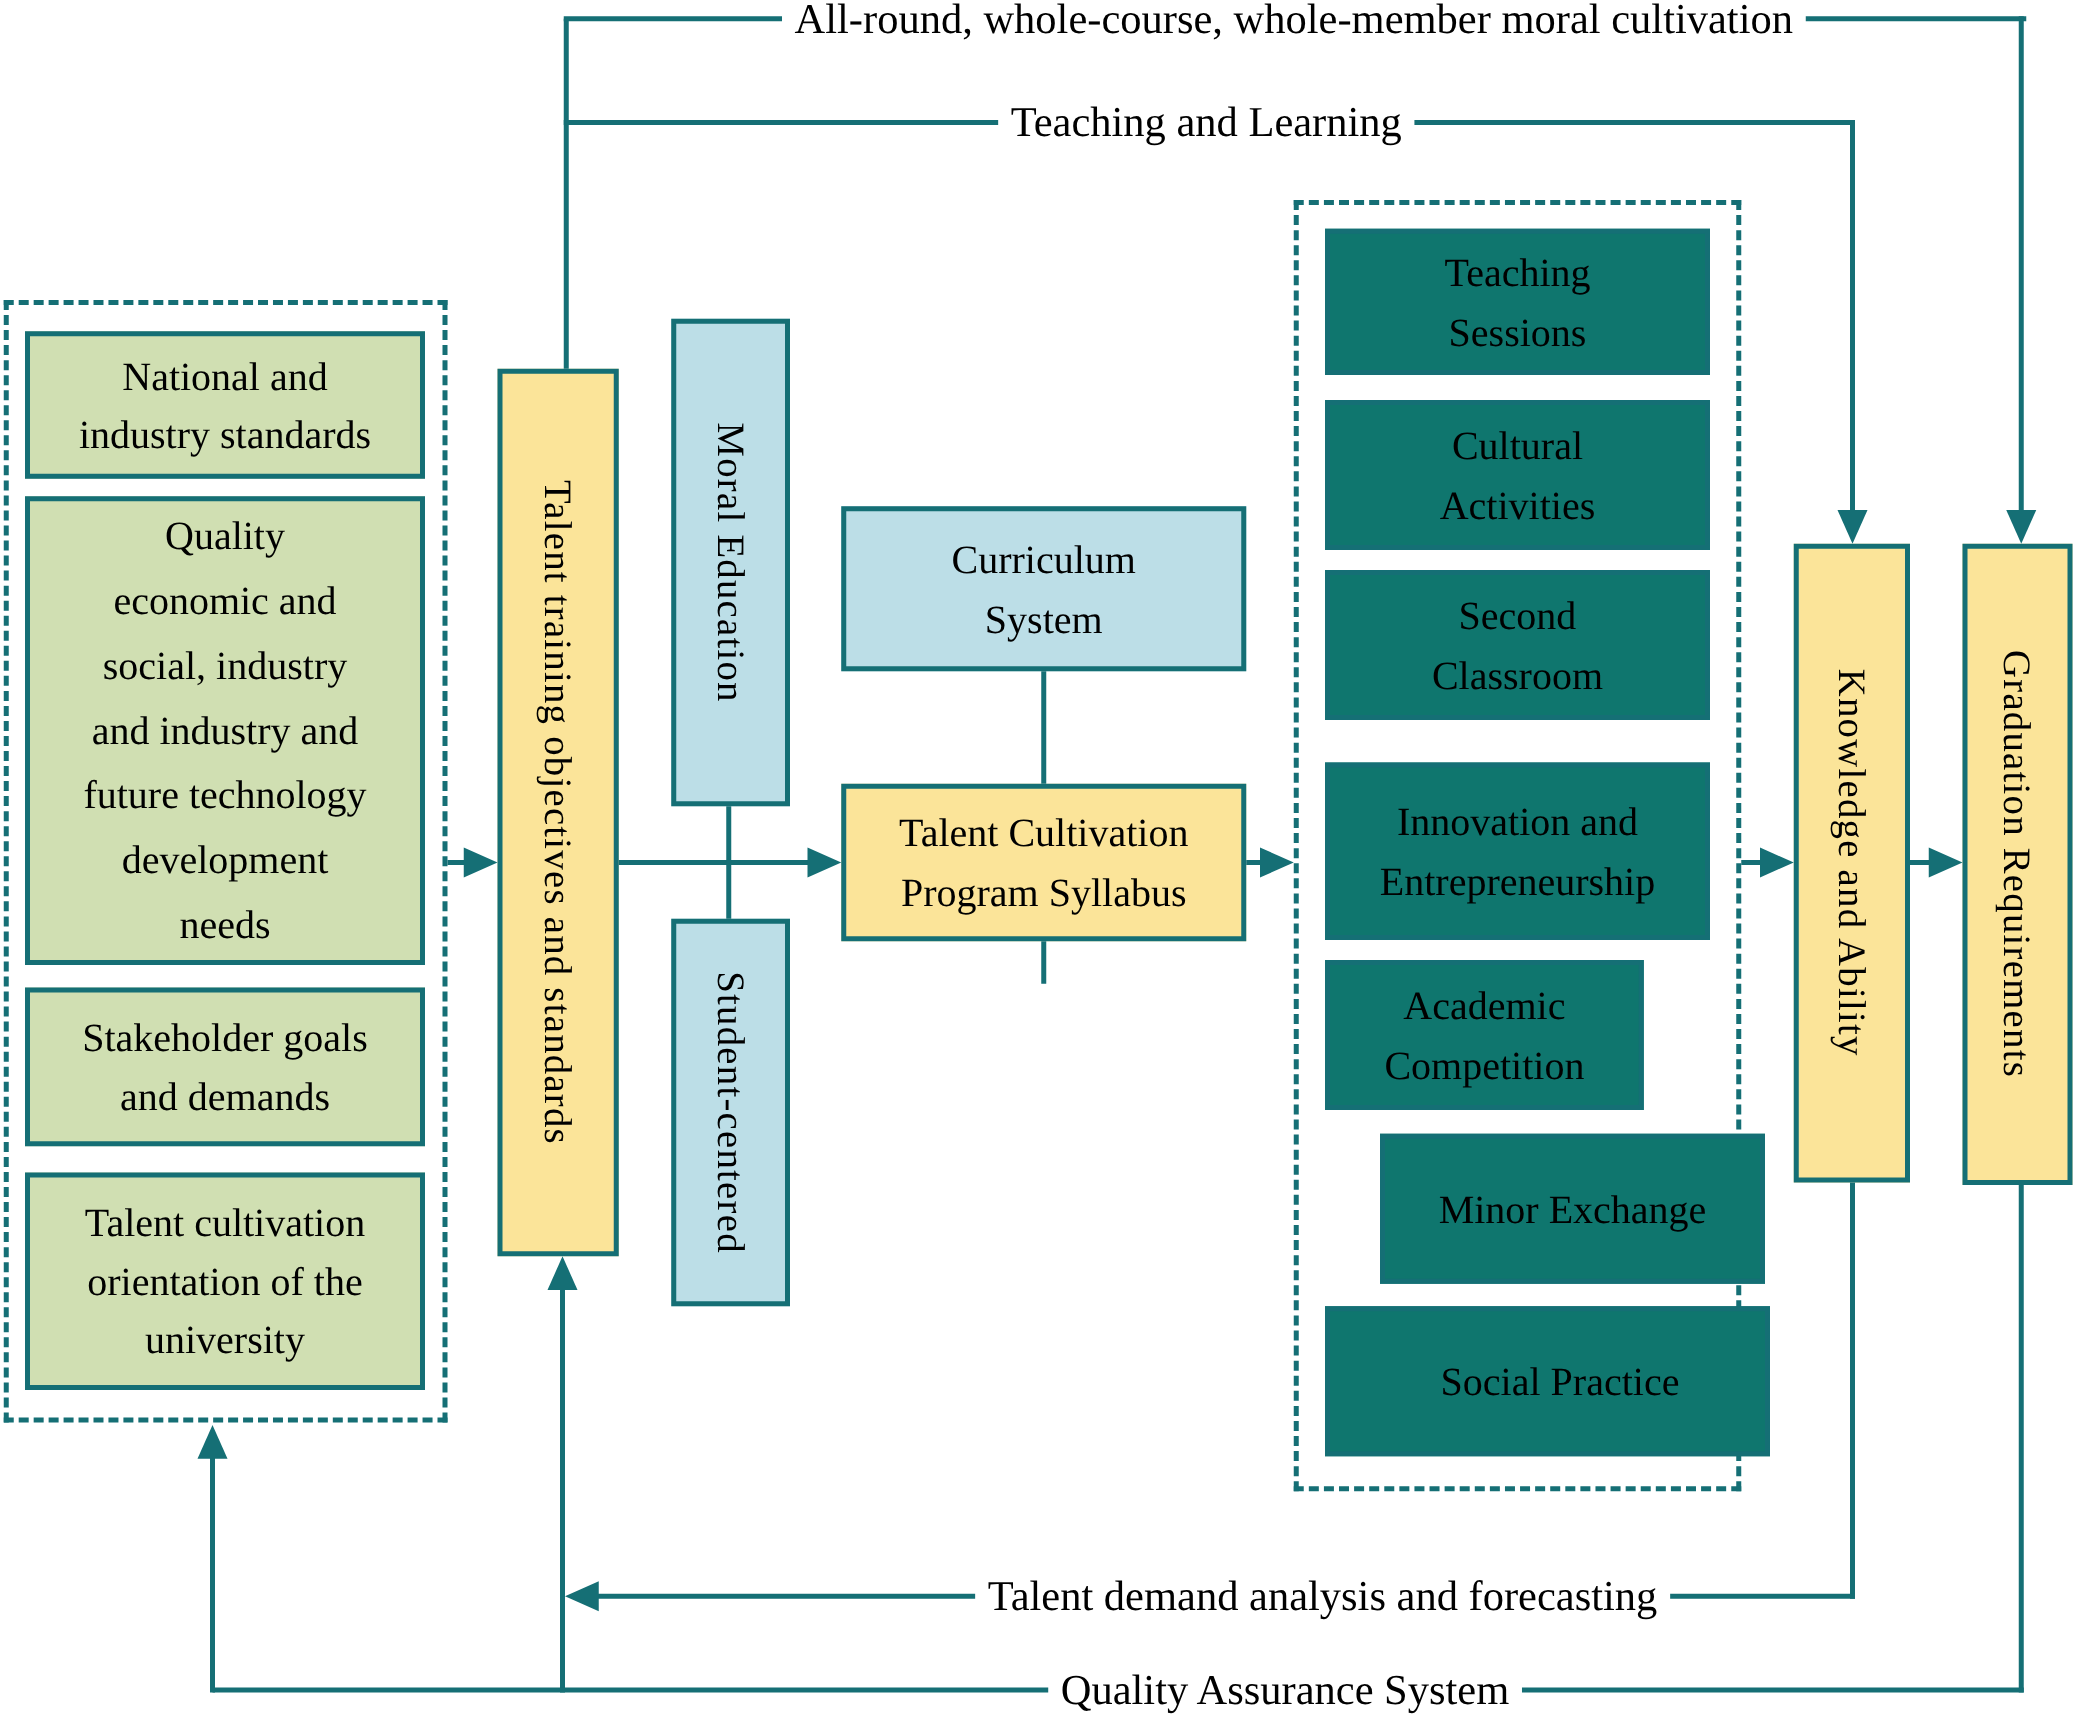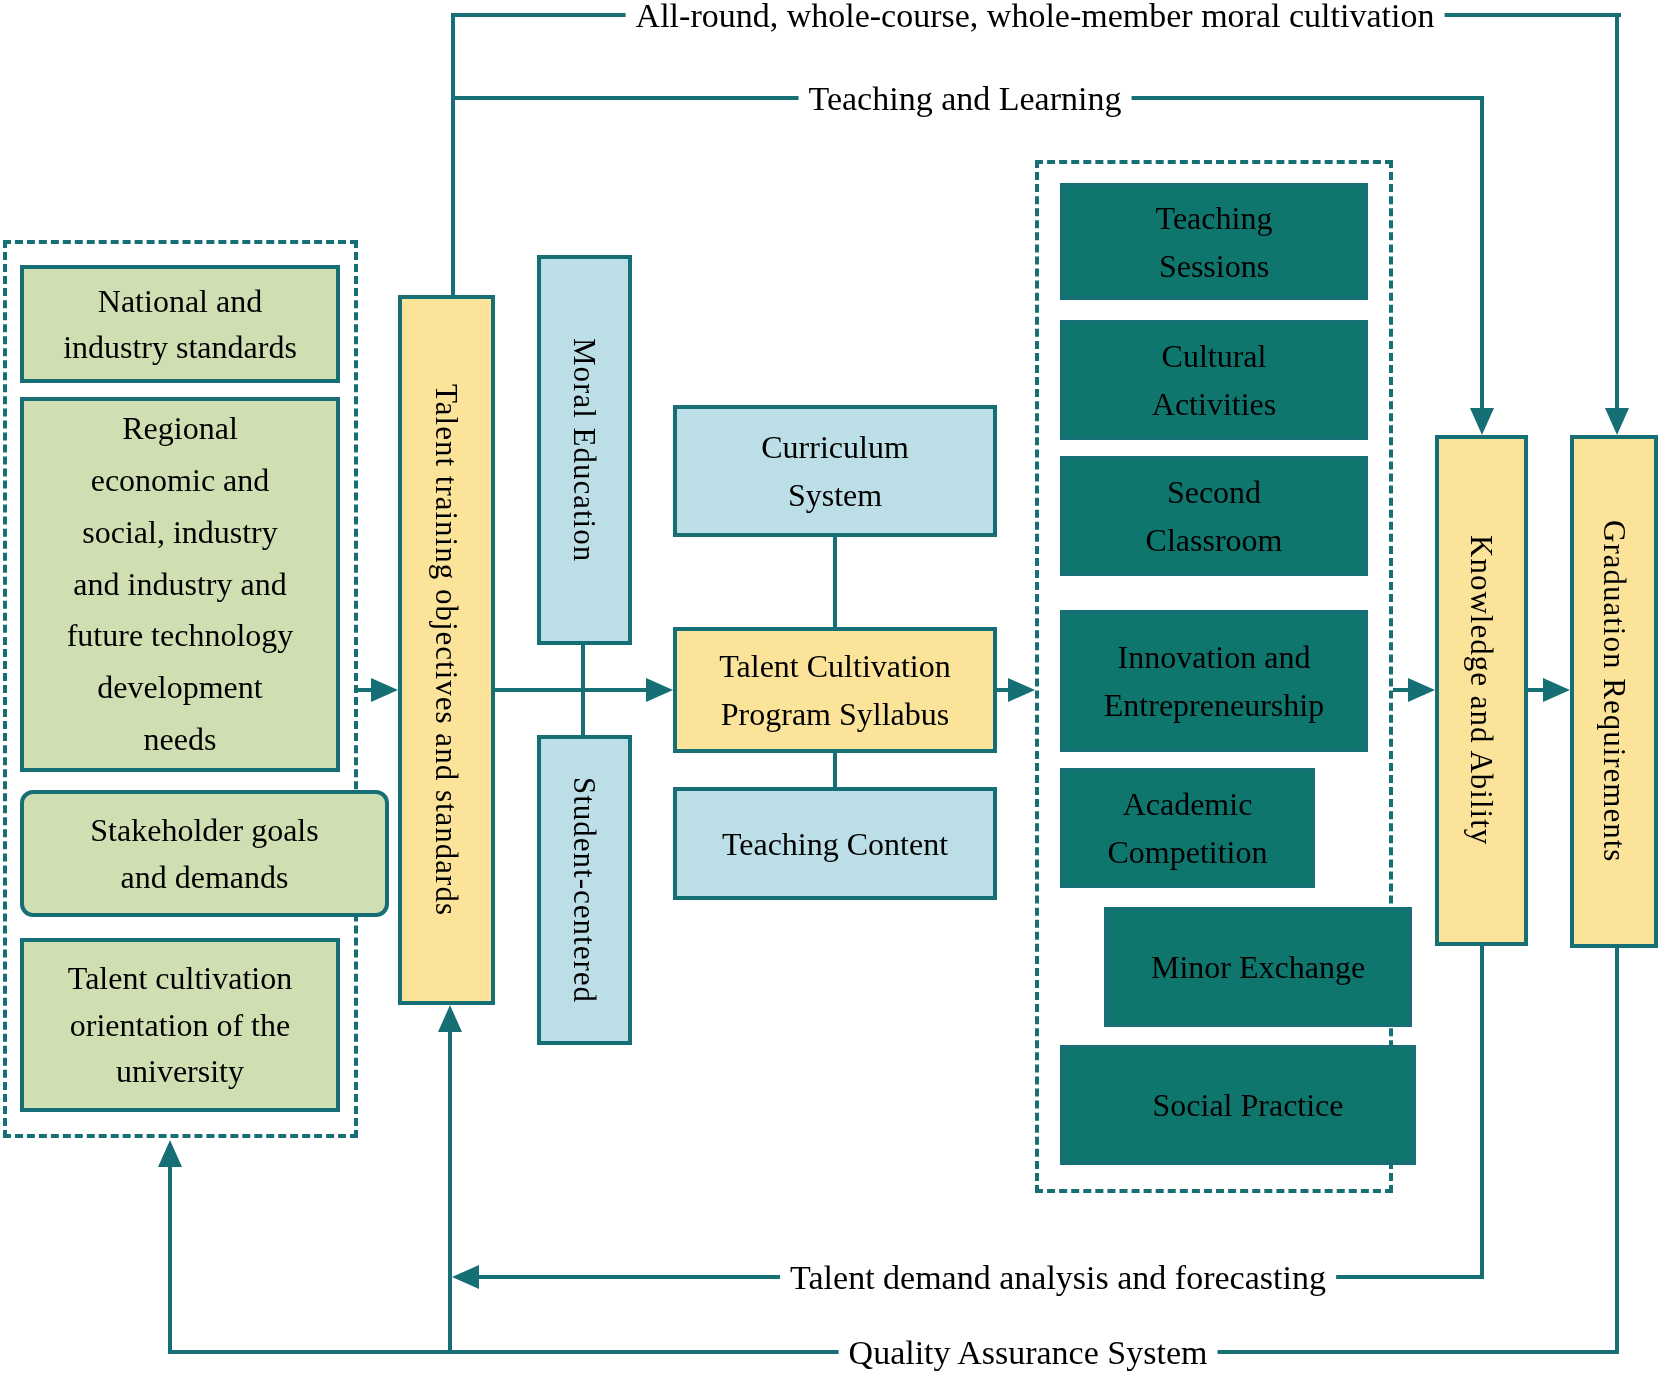--- a/index.html
+++ b/index.html
@@ -39,29 +39,29 @@
 </head>
 <body>
 
 <div id="canvas">
 
   <div class="dashed" style="left:3px;top:240px;width:355px;height:898px;"></div>
 
   <div class="box green" style="left:20px;top:265px;width:320px;height:118px;line-height:1.45;">National and
 industry standards</div>
 
-  <div class="box green" style="left:20px;top:397px;width:320px;height:375px;line-height:1.62;">Regional
+  <div class="box green" style="left:20px;top:397px;width:320px;height:375px;line-height:1.62;">Quality
 economic and
 social, industry
 and industry and
 future technology
 development
 needs</div>
 
-  <div class="box green" style="left:20px;top:790px;width:369px;height:127px;line-height:1.45;border-radius:13px;">Stakeholder goals
+  <div class="box green" style="left:20px;top:790px;width:320px;height:127px;line-height:1.45;">Stakeholder goals
 and demands</div>
 
   <div class="box green" style="left:20px;top:938px;width:320px;height:174px;line-height:1.45;">Talent cultivation
 orientation of the
 university</div>
 
   <div class="box yellow" style="left:398px;top:295px;width:97px;height:710px;">
     <span class="vtext">Talent training objectives and standards</span>
   </div>
 
@@ -71,21 +71,20 @@
   <div class="box blue" style="left:537px;top:735px;width:95px;height:310px;">
     <span class="vtext">Student-centered</span>
   </div>
 
   <div class="box blue" style="left:673px;top:405px;width:324px;height:132px;">Curriculum
 System</div>
 
   <div class="box yellow" style="left:673px;top:627px;width:324px;height:126px;">Talent Cultivation
 Program Syllabus</div>
 
-  <div class="box blue" style="left:673px;top:787px;width:324px;height:113px;">Teaching Content</div>
 
   <div class="dashed" style="left:1035px;top:160px;width:358px;height:1033px;"></div>
 
   <div class="box pink" style="left:1060px;top:183px;width:308px;height:117px;">Teaching
 Sessions</div>
   <div class="box pink" style="left:1060px;top:320px;width:308px;height:120px;">Cultural
 Activities</div>
   <div class="box pink" style="left:1060px;top:456px;width:308px;height:120px;">Second
 Classroom</div>
   <div class="box pink" style="left:1060px;top:610px;width:308px;height:142px;">Innovation and

